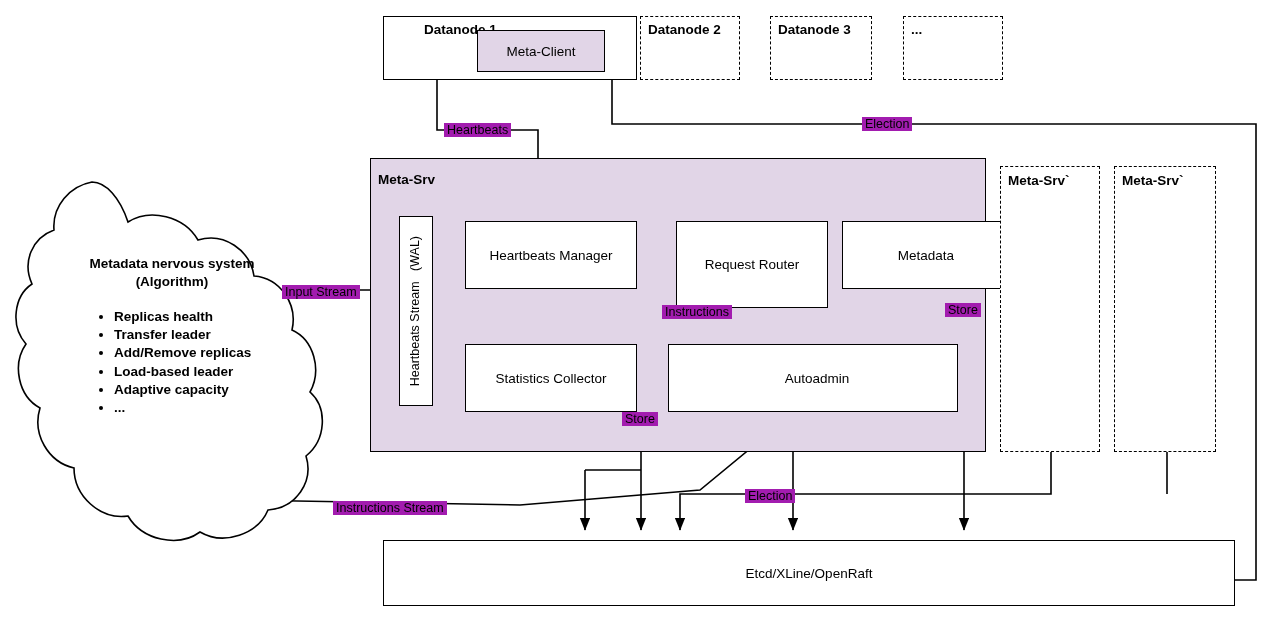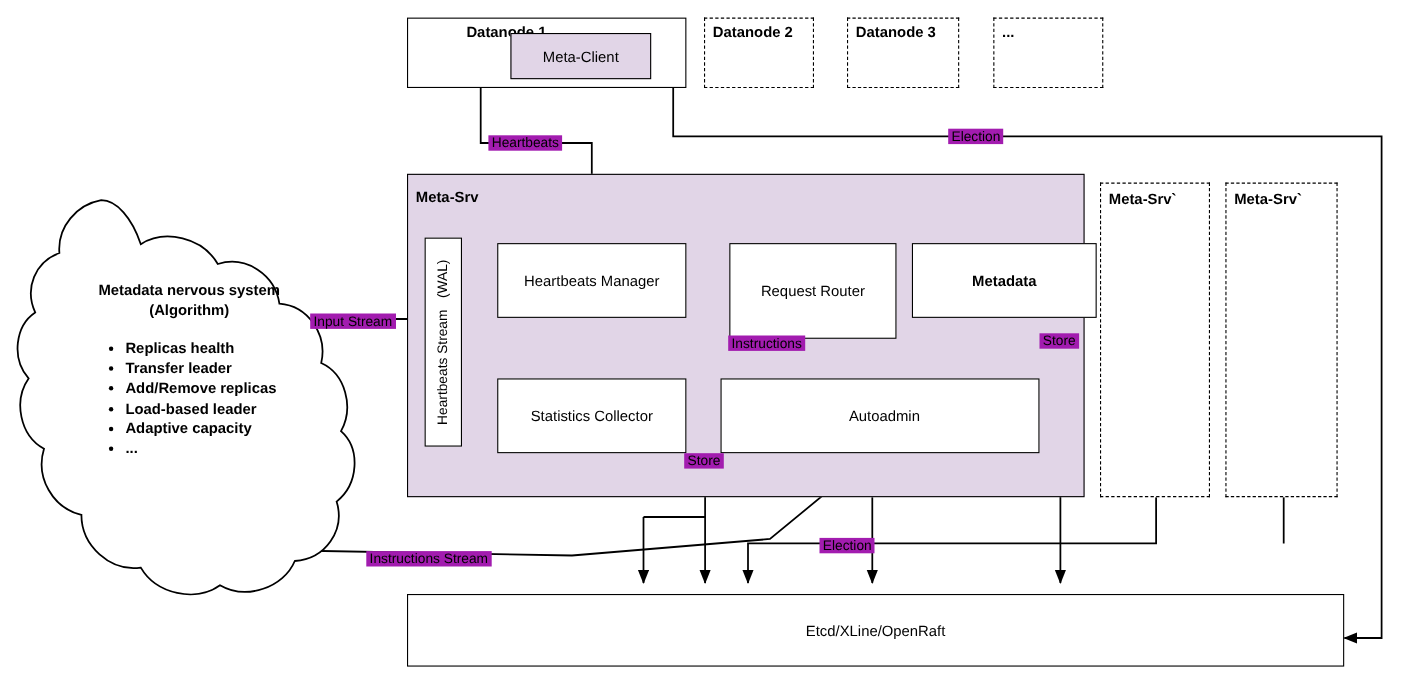--- a/index.html
+++ b/index.html
@@ -21,20 +21,21 @@
     display: flex;
     align-items: center;
     justify-content: center;
     text-align: center;
     font-size: 13.5px;
     color: #000000;
   }
   .solid {
     border: 1.6px solid #000000;
     background: #ffffff;
+    margin-left: 13px;
   }
   .dashed {
     border: 1.6px dashed #000000;
     background: #ffffff;
   }
   .label-tl {
     position: absolute;
     font-weight: bold;
     font-size: 13.5px;
     color: #000000;
@@ -172,21 +173,21 @@
       <span>Heartbeats Stream</span>
       &nbsp;
       <span>(WAL)</span>
     </div>
   </div>
 
   <div class="box solid" style="left:452px; top:221px; width:172px; height:68px;">Heartbeats Manager</div>
 
   <div class="box solid" style="left:663px; top:221px; width:152px; height:87px;">Request Router</div>
 
-  <div class="box solid" style="left:829px; top:221px; width:168px; height:68px;font-weight:bold;">Metadata</div>
+  <div class="box solid" style="left:829px; top:221px; width:168px; height:68px;">Metadata</div>
 
   <div class="box solid" style="left:452px; top:344px; width:172px; height:68px;">Statistics Collector</div>
 
   <div class="box solid" style="left:655px; top:344px; width:290px; height:68px;padding-left:8px;">Autoadmin</div>
 
   <div class="box dashed" style="left:1000px; top:166px; width:100px; height:286px;"></div>
   <div class="label-tl" style="left:1008px; top:173px;">Meta-Srv`</div>
 
   <div class="box dashed" style="left:1114px; top:166px; width:102px; height:286px;"></div>
   <div class="label-tl" style="left:1122px; top:173px;">Meta-Srv`</div>

